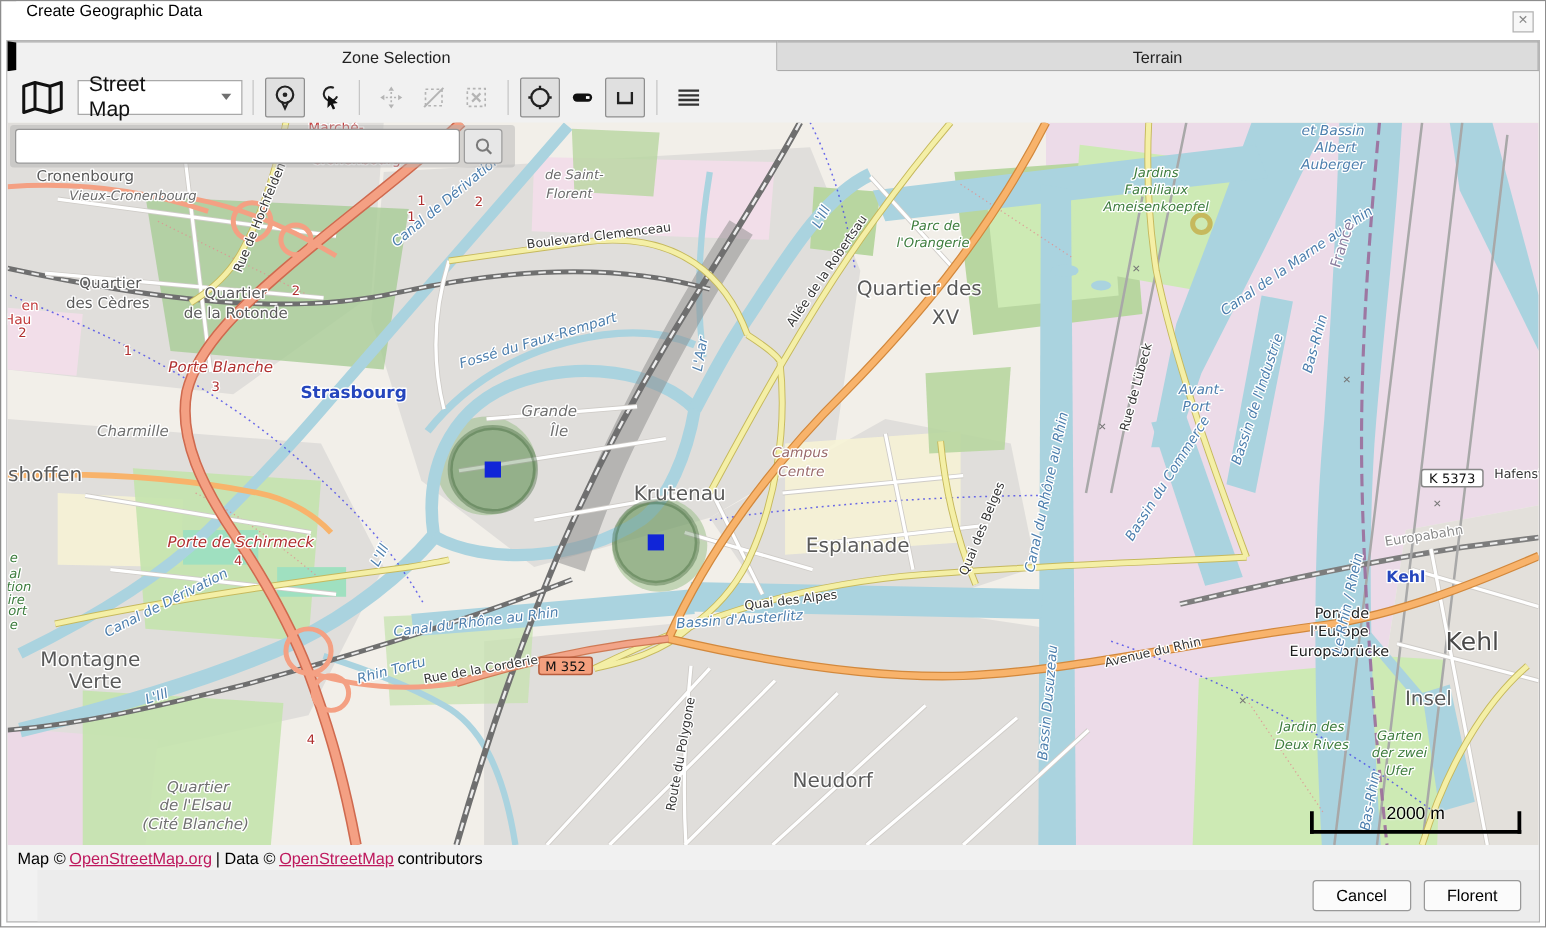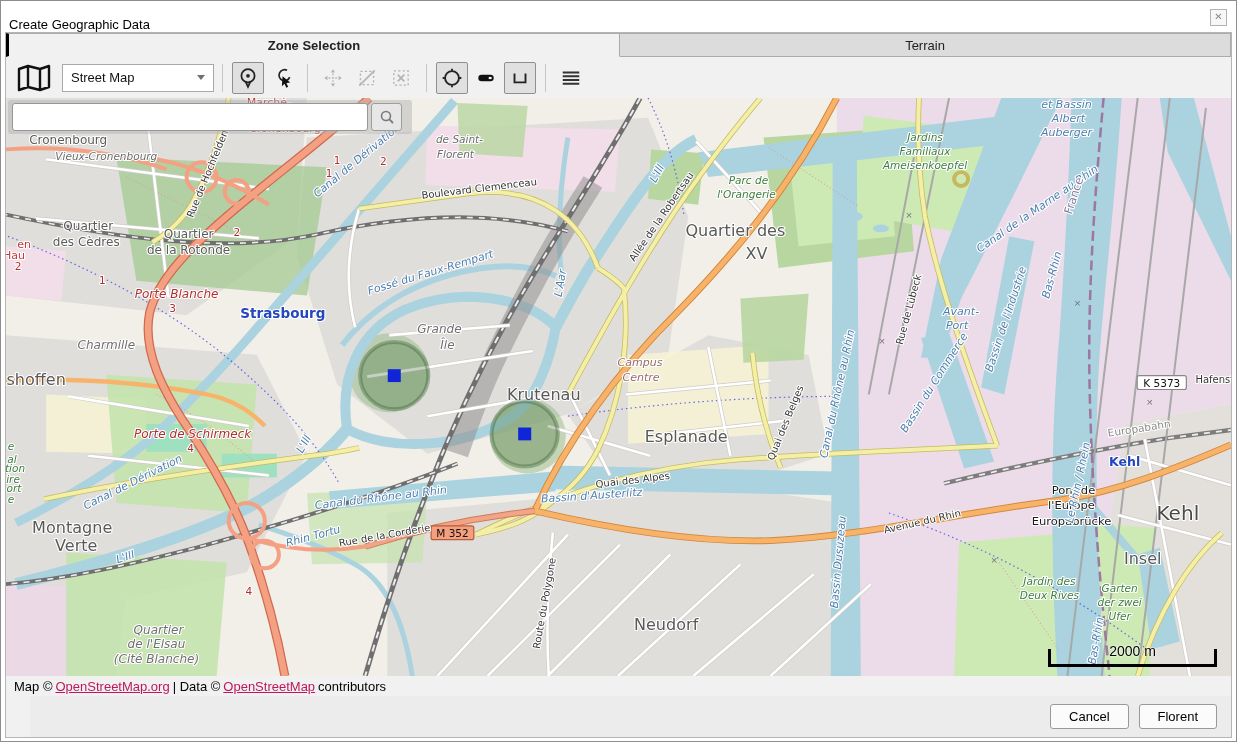--- a/index.html
+++ b/index.html
@@ -1,31 +1,31 @@
 <!DOCTYPE html>
 <html><head>
 <meta charset="utf-8">
 <style>
   html,body{margin:0;padding:0;background:#cfcfcf;font-family:"Liberation Sans",sans-serif;}
   .dialog{position:relative;width:1237px;height:742px;background:#fff;border:1px solid #8d8d8d;box-sizing:border-box;overflow:hidden;}
-  .titlebar{position:absolute;left:0;top:0;right:0;height:31px;background:#fff;display:flex;align-items:flex-end;}
+  .titlebar{position:absolute;left:12px;top:0;right:0;height:31px;background:#fff;display:flex;align-items:flex-start;}
   .titlebar .title{font-size:13px;color:#000;padding-left:8px;}
   .close-btn{position:absolute;right:9px;top:8px;width:15px;height:15px;border:1px solid #b3b3b3;background:#f7f7f7;color:#8a8a8a;font-size:10px;line-height:13px;text-align:center;cursor:default;}
   .content{position:absolute;left:4px;right:4px;top:31px;bottom:3px;border:1px solid #b5b5b5;background:#f1f1f1;box-sizing:border-box;display:flex;flex-direction:column;}
   .tabbar{height:24px;display:flex;background:#e6e6e6;}
   .tab{flex:1;text-align:center;font-size:13px;color:#222;padding-top:4px;background:#dcdcdc;border:1px solid #ababab;border-left:none;box-sizing:border-box;}
-  .tab:first-child{border-left:3px solid #000000;font-weight:bold;}
+  .tab:first-child{border-left:7px solid #000000;}
   .tab.active{background:#f1f1f1;border-bottom-color:#f1f1f1;}
   .toolbar{height:41px;display:flex;align-items:center;padding-left:10px;background:#f1f1f1;}
   .tbtn{width:32px;height:32px;display:flex;align-items:center;justify-content:center;border:1px solid transparent;border-radius:2px;margin:0 1px;box-sizing:border-box;}
   .tbtn.pressed{background:#e0e0e0;border-color:#8f8f8f;}
   .tbtn.disabled{opacity:.35;}
   .tsep{width:1px;height:28px;background:#c6c6c6;margin:0 8px;}
   .mapfold{margin-right:10px;display:flex;align-items:center;}
-  .dropdown{width:152px;height:28px;background:#fff;border:1px solid #a9a9a9;display:flex;align-items:center;justify-content:space-between;padding:0 8px;font-size:13px;color:#111;box-sizing:border-box;gap:40px;}
+  .dropdown{width:132px;height:28px;background:#fff;border:1px solid #a9a9a9;display:flex;align-items:center;justify-content:space-between;padding:0 8px;font-size:17px;color:#111;box-sizing:border-box;gap:40px;}
   .dd-caret{width:0;height:0;border-left:4px solid transparent;border-right:4px solid transparent;border-top:5px solid #707070;}
   .map-area{position:relative;flex:1;overflow:hidden;background:#f2efe9;}
   .map-area svg.basemap{position:absolute;left:0;top:0;width:100%;height:100%;}
   .search-wrap{position:absolute;left:2px;top:2px;width:404px;height:34px;background:rgba(175,175,175,.45);border-radius:3px;display:flex;align-items:center;padding-left:4px;box-sizing:border-box;}
   .search-input{width:356px;height:28px;border:1px solid #979797;border-radius:3px;background:#fff;font-size:13px;padding:0 6px;box-sizing:border-box;outline:none;}
   .search-btn{width:31px;height:28px;margin-left:3px;background:#e7e7e7;border:1px solid #9d9d9d;border-radius:3px;display:flex;align-items:center;justify-content:center;box-sizing:border-box;}
   .scalebar{position:absolute;right:14px;bottom:9px;width:163px;height:15px;border-left:3px solid #000;border-right:3px solid #000;border-bottom:3px solid #000;text-align:center;}
   .scalebar span{position:relative;top:-7px;font-size:14px;color:#000;background:transparent;text-shadow:0 0 2px #fff,0 0 2px #fff;}
   .attribution{height:20px;background:#f1f1f1;font-size:13px;color:#000;display:flex;align-items:center;padding-left:8px;}
   .attribution a{color:#be185d;text-decoration:underline;margin:16px 3px;}

